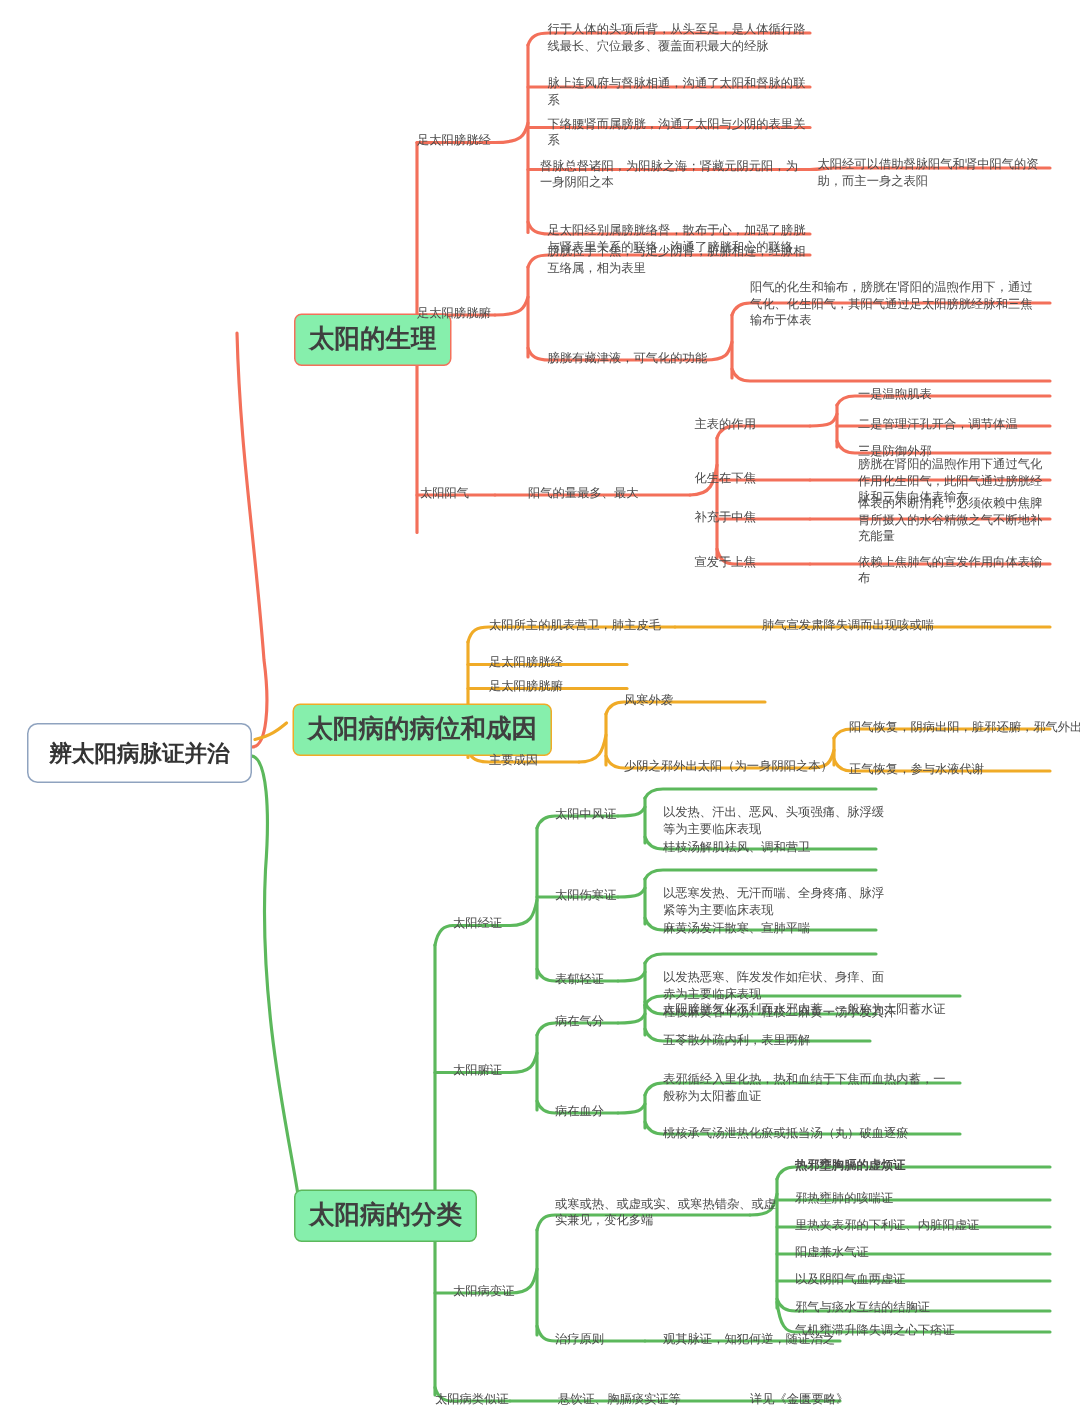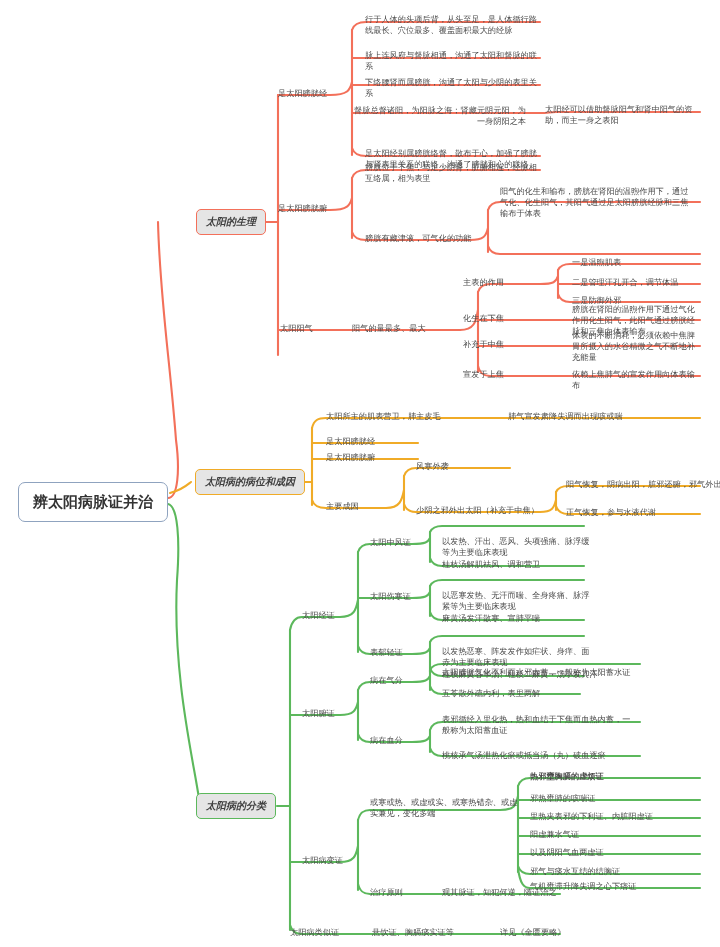--- a/index.html
+++ b/index.html
@@ -9,22 +9,22 @@
   .node{position:absolute;box-sizing:border-box;color:#3f3f3f;line-height:1.35;}
 
   
   .root{
     border:1px solid #8fa3bf;border-radius:7px;background:#fff;
     font-size:15px;font-weight:bold;color:#333;
     padding:9px 14px;white-space:nowrap;
   }
   
   .l1{
-    border:1px solid;border-radius:5px;background:#e5e5e5;
-    font-size:10px;font-weight:bold;padding:5px 9px;white-space:nowrap;font-style:italic;
+    border:1px solid;border-radius:5px;background:#86efac;
+    font-size:17px;font-weight:bold;padding:5px 9px;white-space:nowrap;
   }
   .l1.red{border-color:#f3705a;}
   .l1.orange{border-color:#f0ab27;}
   .l1.green{border-color:#5cb85c;}
 
   
   .t{font-size:8.2px;color:#4a4a4a;}
   .t.wrap{white-space:normal;}
   .t.nowrap{white-space:nowrap;}
 </style>
@@ -187,21 +187,21 @@
   </div>
   <div class="node t wrap" style="left:365px; top:14px; width:178px;">
     <span>行于人体的头项后背，从头至足，是人体循行路线最长、穴位最多、覆盖面积最大的经脉</span>
   </div>
   <div class="node t wrap" style="left:365px; top:50px; width:178px;">
     <span>脉上连风府与督脉相通，沟通了太阳和督脉的联系</span>
   </div>
   <div class="node t wrap" style="left:365px; top:77px; width:178px;">
     <span>下络腰肾而属膀胱，沟通了太阳与少阴的表里关系</span>
   </div>
-  <div class="node t wrap" style="left:348px; top:105px; width:178px;text-align:right;">
+  <div class="node t wrap" style="left:360px; top:105px; width:178px;">
     <span>督脉总督诸阳，为阳脉之海；肾藏元阴元阳，为一身阴阳之本</span>
   </div>
   <div class="node t wrap" style="left:545px; top:104px; width:160px;">
     <span>太阳经可以借助督脉阳气和肾中阳气的资助，而主一身之表阳</span>
   </div>
   <div class="node t wrap" style="left:365px; top:148px; width:178px;">
     <span>足太阳经别属膀胱络督，散布于心，加强了膀胱与肾表里关系的联络，沟通了膀胱和心的联络</span>
   </div>
 
   <div class="node t nowrap" style="left:278px; top:203px;">
@@ -270,21 +270,21 @@
   <div class="node t nowrap" style="left:326px; top:452px;">
     <span>足太阳膀胱腑</span>
   </div>
   <div class="node t nowrap" style="left:326px; top:501px;">
     <span>主要成因</span>
   </div>
   <div class="node t nowrap" style="left:416px; top:461px;">
     <span>风寒外袭</span>
   </div>
   <div class="node t nowrap" style="left:416px; top:505px;">
-    <span>少阴之邪外出太阳（补充于中焦）</span>
+    <span>少阴之邪外出太阳（为一身阴阳之本）</span>
   </div>
   <div class="node t nowrap" style="left:566px; top:479px;">
     <span>阳气恢复，阴病出阳，脏邪还腑，邪气外出太阳</span>
   </div>
   <div class="node t nowrap" style="left:566px; top:507px;">
     <span>正气恢复，参与水液代谢</span>
   </div>
 
   <div class="node l1 green" style="left:196px; top:793px;">
     <span>太阳病的分类</span>

